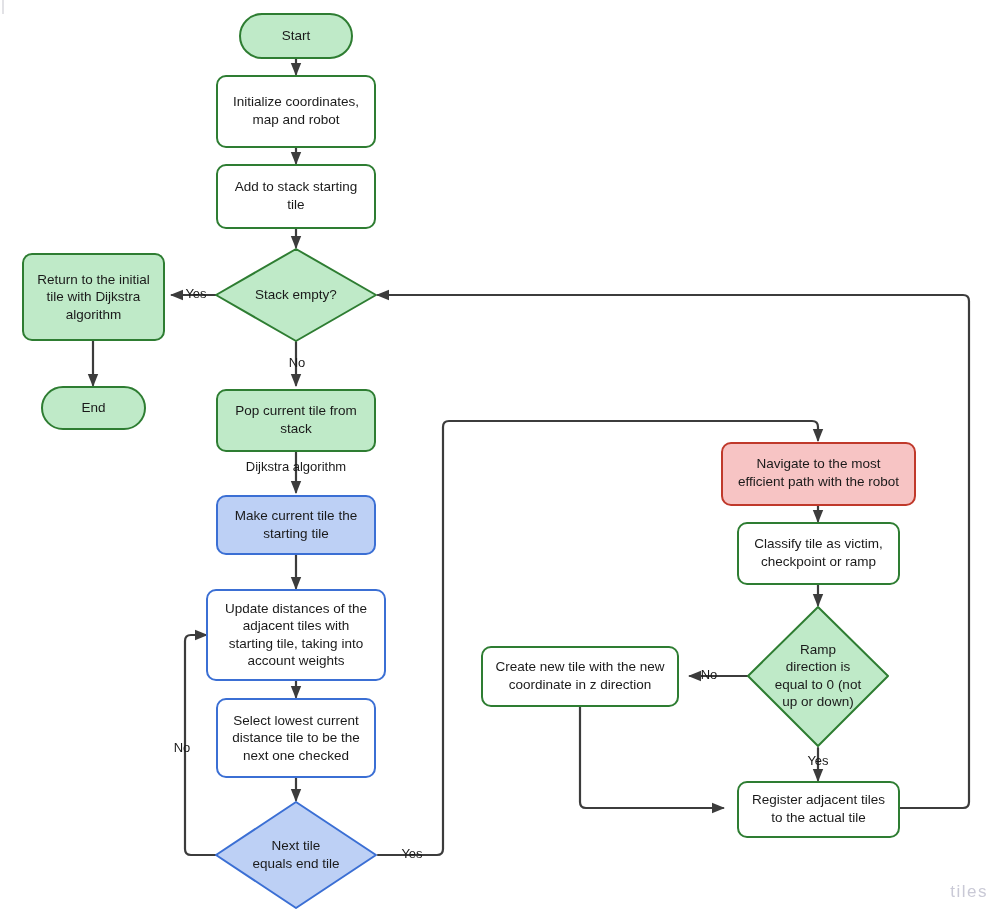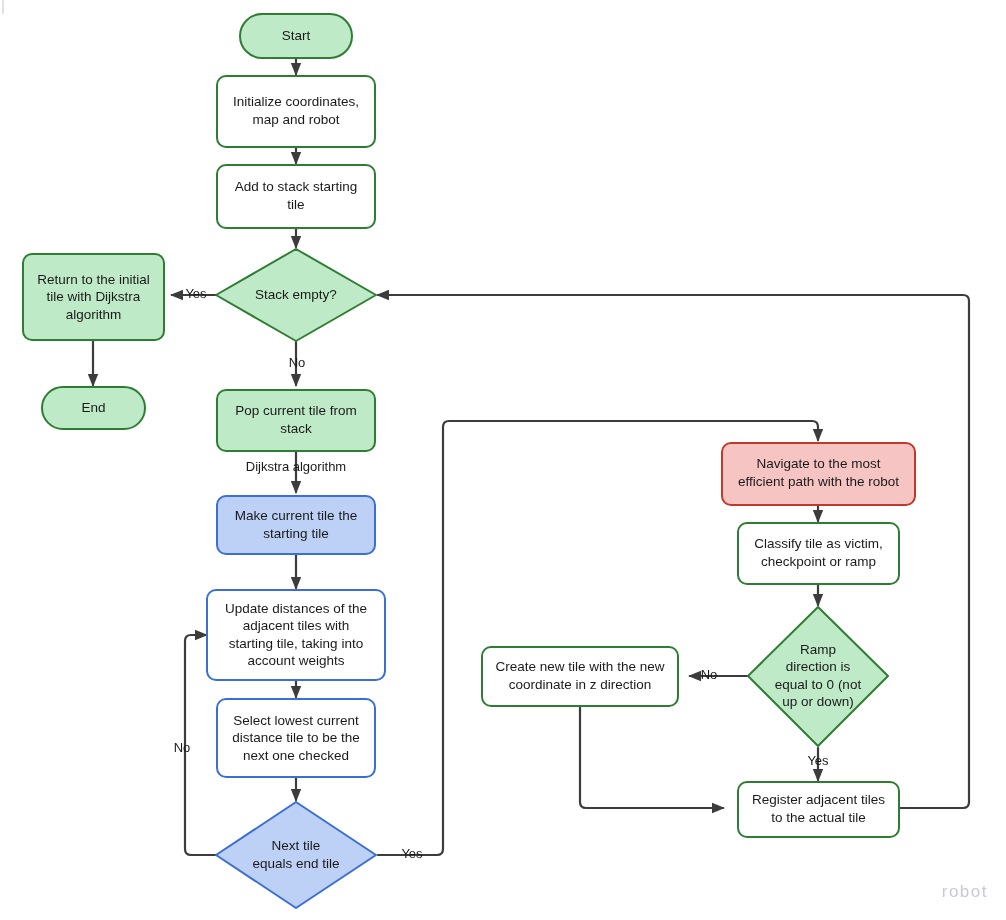--- a/index.html
+++ b/index.html
@@ -206,14 +206,14 @@
       <text class="node-label" x="580" y="676"><tspan x="580" y="667.25">Create new tile with the new</tspan><tspan x="580" y="684.75">coordinate in z direction</tspan></text>
     </g>
 
     <g>
       <rect class="node-shape" x="738" y="782" width="161" height="55" rx="9" ry="9" fill="#ffffff" stroke="#2e7d32"></rect>
       <text class="node-label" x="818.5" y="809"><tspan x="818.5" y="800.25">Register adjacent tiles</tspan><tspan x="818.5" y="817.75">to the actual tile</tspan></text>
     </g>
 
   </svg>
 
-  <div class="watermark">robot</div>
+  <div class="watermark">tiles</div>
 </div>
 
 </body></html>

